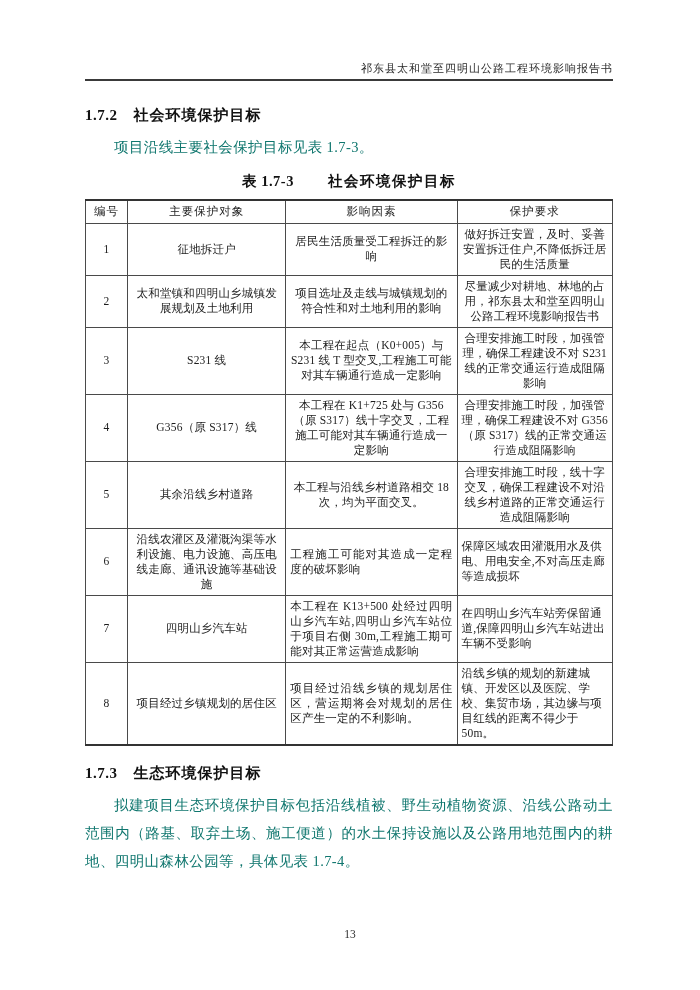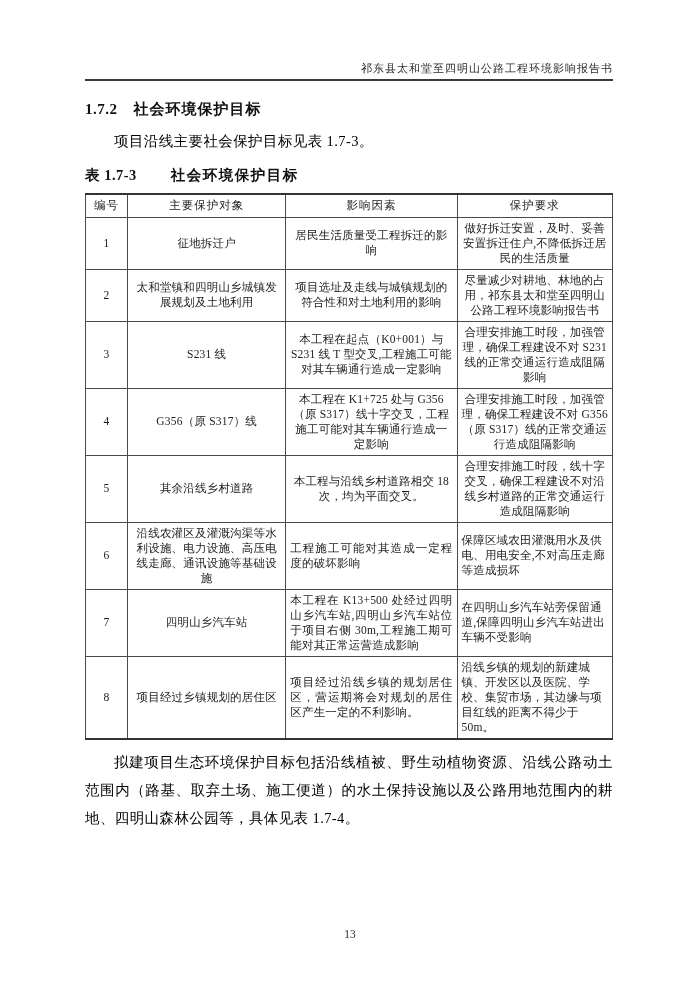--- a/index.html
+++ b/index.html
@@ -24,41 +24,42 @@
     padding-bottom: 3px;
     text-align: right;
   }
   .page-header .doc-title {
     font-size: 11px;
     letter-spacing: 1px;
     color: #2a2a2a;
   }
   
   .sec-heading {
-    margin-top: 19px;
+    margin-top: 25px;
     font-size: 15px;
     font-weight: bold;
     color: #111;
   }
   .sec-heading .sec-num { margin-right: 16px; letter-spacing: 0.5px; }
   .sec-heading .sec-title { letter-spacing: 1px; }
   
   .para {
     margin-top: 8px;
     font-size: 14.5px;
     line-height: 28px;
     text-align: justify;
     text-indent: 2em;
-    color: #000000;
+    color: #0f766e;
     letter-spacing: 0.4px;
   }
   
   .table-caption {
     margin-top: 11px;
     margin-bottom: 8px;
+    text-align: center;
     font-weight: bold;
     font-size: 14.5px;
     color: #111;
     font-family: Liberation Serif, serif;
   }
   .table-caption .cap-label { margin-right: 34px; letter-spacing: 0.5px; }
   .table-caption .cap-title { letter-spacing: 1.5px; }
   
   table.targets {
     width: 100%;
@@ -151,21 +152,21 @@
           </tr>
           <tr>
             <td>2</td>
             <td>太和堂镇和四明山乡城镇发展规划及土地利用</td>
             <td>项目选址及走线与城镇规划的符合性和对土地利用的影响</td>
             <td>尽量减少对耕地、林地的占用，祁东县太和堂至四明山公路工程环境影响报告书</td>
           </tr>
           <tr>
             <td>3</td>
             <td>S231 线</td>
-            <td>本工程在起点（K0+001）与 S231 线 T 型交叉,工程施工可能对其车辆通行造成一定影响</td>
+            <td>本工程在起点（K0+005）与 S231 线 T 型交叉,工程施工可能对其车辆通行造成一定影响</td>
             <td>合理安排施工时段，加强管理，确保工程建设不对 S231 线的正常交通运行造成阻隔影响</td>
           </tr>
           <tr>
             <td>4</td>
             <td>G356（原 S317）线</td>
             <td>本工程在 K1+725 处与 G356（原 S317）线十字交叉，工程施工可能对其车辆通行造成一定影响</td>
             <td>合理安排施工时段，加强管理，确保工程建设不对 G356（原 S317）线的正常交通运行造成阻隔影响</td>
           </tr>
           <tr>
             <td>5</td>
@@ -187,20 +188,23 @@
           </tr>
           <tr>
             <td>8</td>
             <td>项目经过乡镇规划的居住区</td>
             <td>项目经过沿线乡镇的规划居住区，营运期将会对规划的居住区产生一定的不利影响。</td>
             <td>沿线乡镇的规划的新建城镇、开发区以及医院、学校、集贸市场，其边缘与项目红线的距离不得少于 50m。</td>
           </tr>
         </tbody>
     </table>
 
+    <div class="sec-heading" style="margin-top:18px">
+      <span class="sec-num">1.7.3</span><span class="sec-title">生态环境保护目标</span>
+    </div>
 
     <p class="para">拟建项目生态环境保护目标包括沿线植被、野生动植物资源、沿线公路动土范围内（路基、取弃土场、施工便道）的水土保持设施以及公路用地范围内的耕地、四明山森林公园等，具体见表 1.7-4。</p>
 
 
 
   </div>
 
   <div class="page-footer">
     <span class="page-number">13</span>
   </div>

